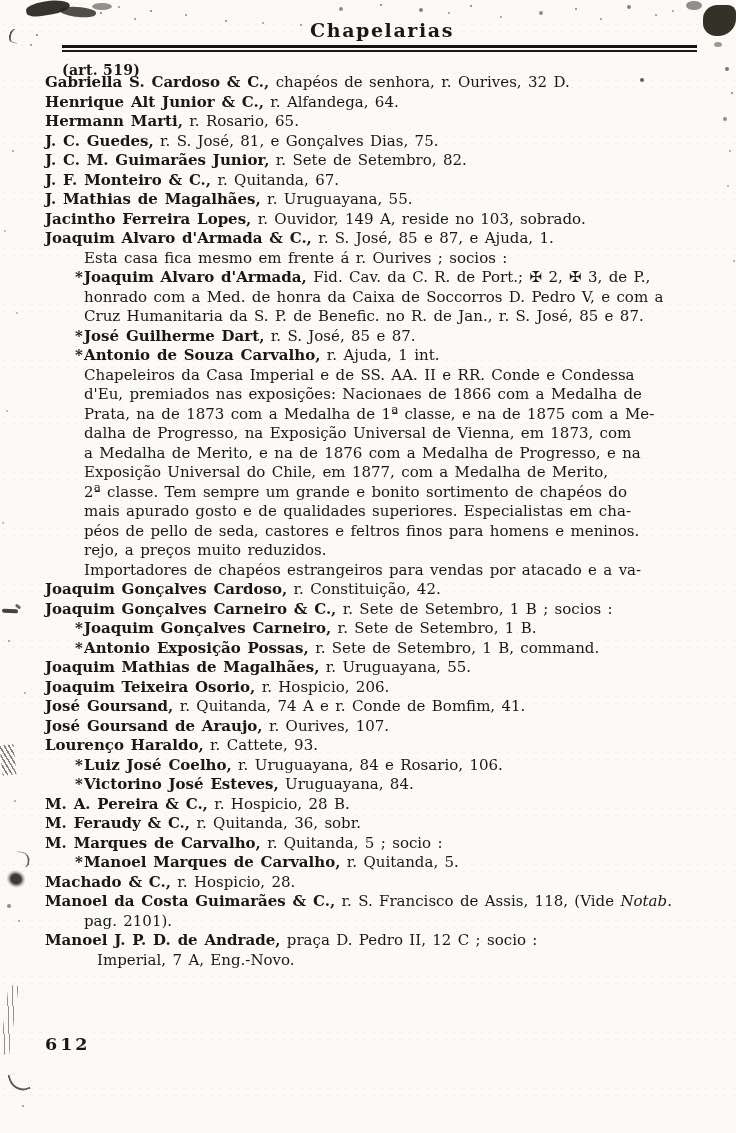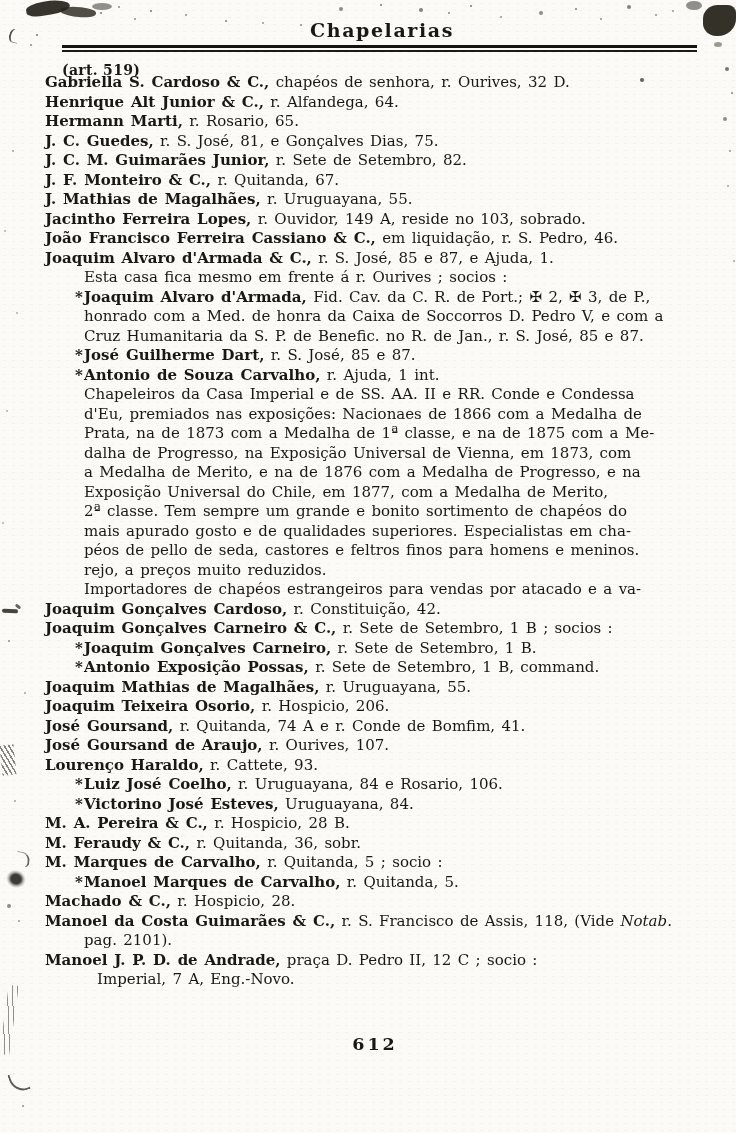--- a/index.html
+++ b/index.html
@@ -22,21 +22,21 @@
   .entries{position:absolute;left:45px;top:73px;width:672px;
            font-size:15px;line-height:19.5px;word-spacing:1.6px;}
   .line{white-space:nowrap;}
   .ind0{padding-left:0;}
   .ind1{padding-left:39px;}
   .ind2{padding-left:52px;}
   .nm{font-weight:700;font-style:normal;}
   .star{display:inline-block;width:9px;margin-left:-9px;font-weight:700;}
   i{font-style:italic;}
   
-  .page-number{position:absolute;left:45px;top:1034px;width:660px;text-align:center;
+  .page-number{position:absolute;left:45px;top:1034px;width:660px;text-align:left;
                font-size:17.5px;font-weight:700;letter-spacing:3px;}
   
   .art{position:absolute;background:#26231c;}
   .spk{position:absolute;left:0;top:0;width:2px;height:2px;border-radius:50%;background:transparent;
        box-shadow:
         150px 10px 0 0 rgba(35,32,26,.6), 185px 14px 0 0 rgba(35,32,26,.5),
         225px 20px 0 0 rgba(35,32,26,.55), 262px 22px 0 0 rgba(35,32,26,.45),
         300px 24px 0 0 rgba(35,32,26,.5), 340px 8px 0 1px rgba(35,32,26,.5),
         380px 4px 0 0 rgba(35,32,26,.6), 420px 9px 0 1px rgba(35,32,26,.55),
         448px 12px 0 0 rgba(35,32,26,.5), 470px 5px 0 0 rgba(35,32,26,.6),
@@ -103,21 +103,20 @@
 
   <main class="entries">
       <div class="line ind0"><span class="nm">Gabriella S. Cardoso &amp; C.,</span><span> chapéos de senhora, r. Ourives, 32 D.</span></div>
       <div class="line ind0"><span class="nm">Henrique Alt Junior &amp; C.,</span><span> r. Alfandega, 64.</span></div>
       <div class="line ind0"><span class="nm">Hermann Marti,</span><span> r. Rosario, 65.</span></div>
       <div class="line ind0"><span class="nm">J. C. Guedes,</span><span> r. S. José, 81, e Gonçalves Dias, 75.</span></div>
       <div class="line ind0"><span class="nm">J. C. M. Guimarães Junior,</span><span> r. Sete de Setembro, 82.</span></div>
       <div class="line ind0"><span class="nm">J. F. Monteiro &amp; C.,</span><span> r. Quitanda, 67.</span></div>
       <div class="line ind0"><span class="nm">J. Mathias de Magalhães,</span><span> r. Uruguayana, 55.</span></div>
       <div class="line ind0"><span class="nm">Jacintho Ferreira Lopes,</span><span> r. Ouvidor, 149 A, reside no 103, sobrado.</span></div>
-      <div class="line ind0"><span class="nm">João Francisco Ferreira Cassiano &amp; C.,</span><span> em liquidação, r. S. Pedro, 46.</span></div>
       <div class="line ind0"><span class="nm">Joaquim Alvaro d'Armada &amp; C.,</span><span> r. S. José, 85 e 87, e Ajuda, 1.</span></div>
       <div class="line ind1"><span>Esta casa fica mesmo em frente á r. Ourives ; socios :</span></div>
       <div class="line ind1"><span class="star">*</span><span class="nm">Joaquim Alvaro d'Armada,</span><span> Fid. Cav. da C. R. de Port.; ✠ 2, ✠ 3, de P.,</span></div>
       <div class="line ind1"><span>honrado com a Med. de honra da Caixa de Soccorros D. Pedro V, e com a</span></div>
       <div class="line ind1"><span>Cruz Humanitaria da S. P. de Benefic. no R. de Jan., r. S. José, 85 e 87.</span></div>
       <div class="line ind1"><span class="star">*</span><span class="nm">José Guilherme Dart,</span><span> r. S. José, 85 e 87.</span></div>
       <div class="line ind1"><span class="star">*</span><span class="nm">Antonio de Souza Carvalho,</span><span> r. Ajuda, 1 int.</span></div>
       <div class="line ind1"><span>Chapeleiros da Casa Imperial e de SS. AA. II e RR. Conde e Condessa</span></div>
       <div class="line ind1"><span>d'Eu, premiados nas exposições: Nacionaes de 1866 com a Medalha de</span></div>
       <div class="line ind1"><span>Prata, na de 1873 com a Medalha de 1ª classe, e na de 1875 com a Me-</span></div>

